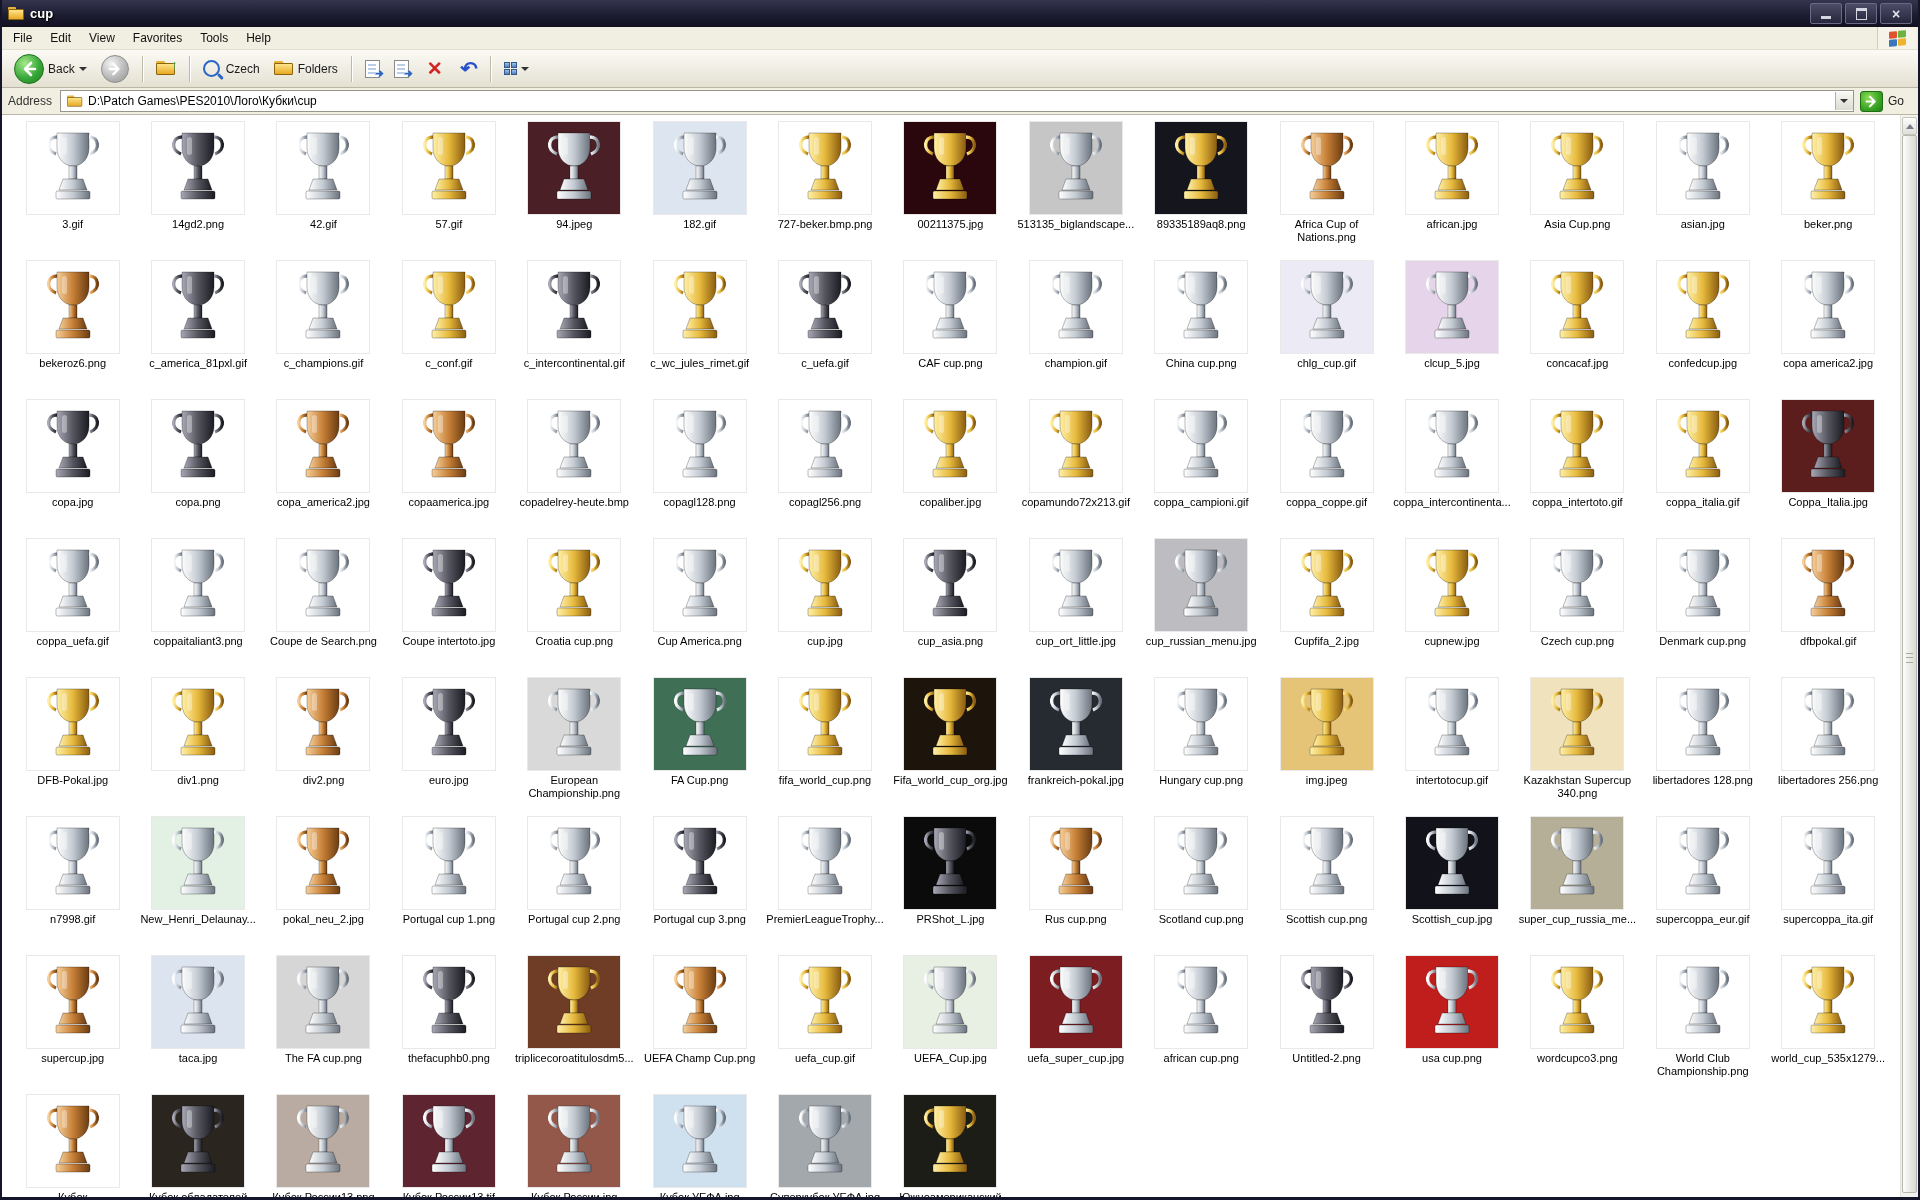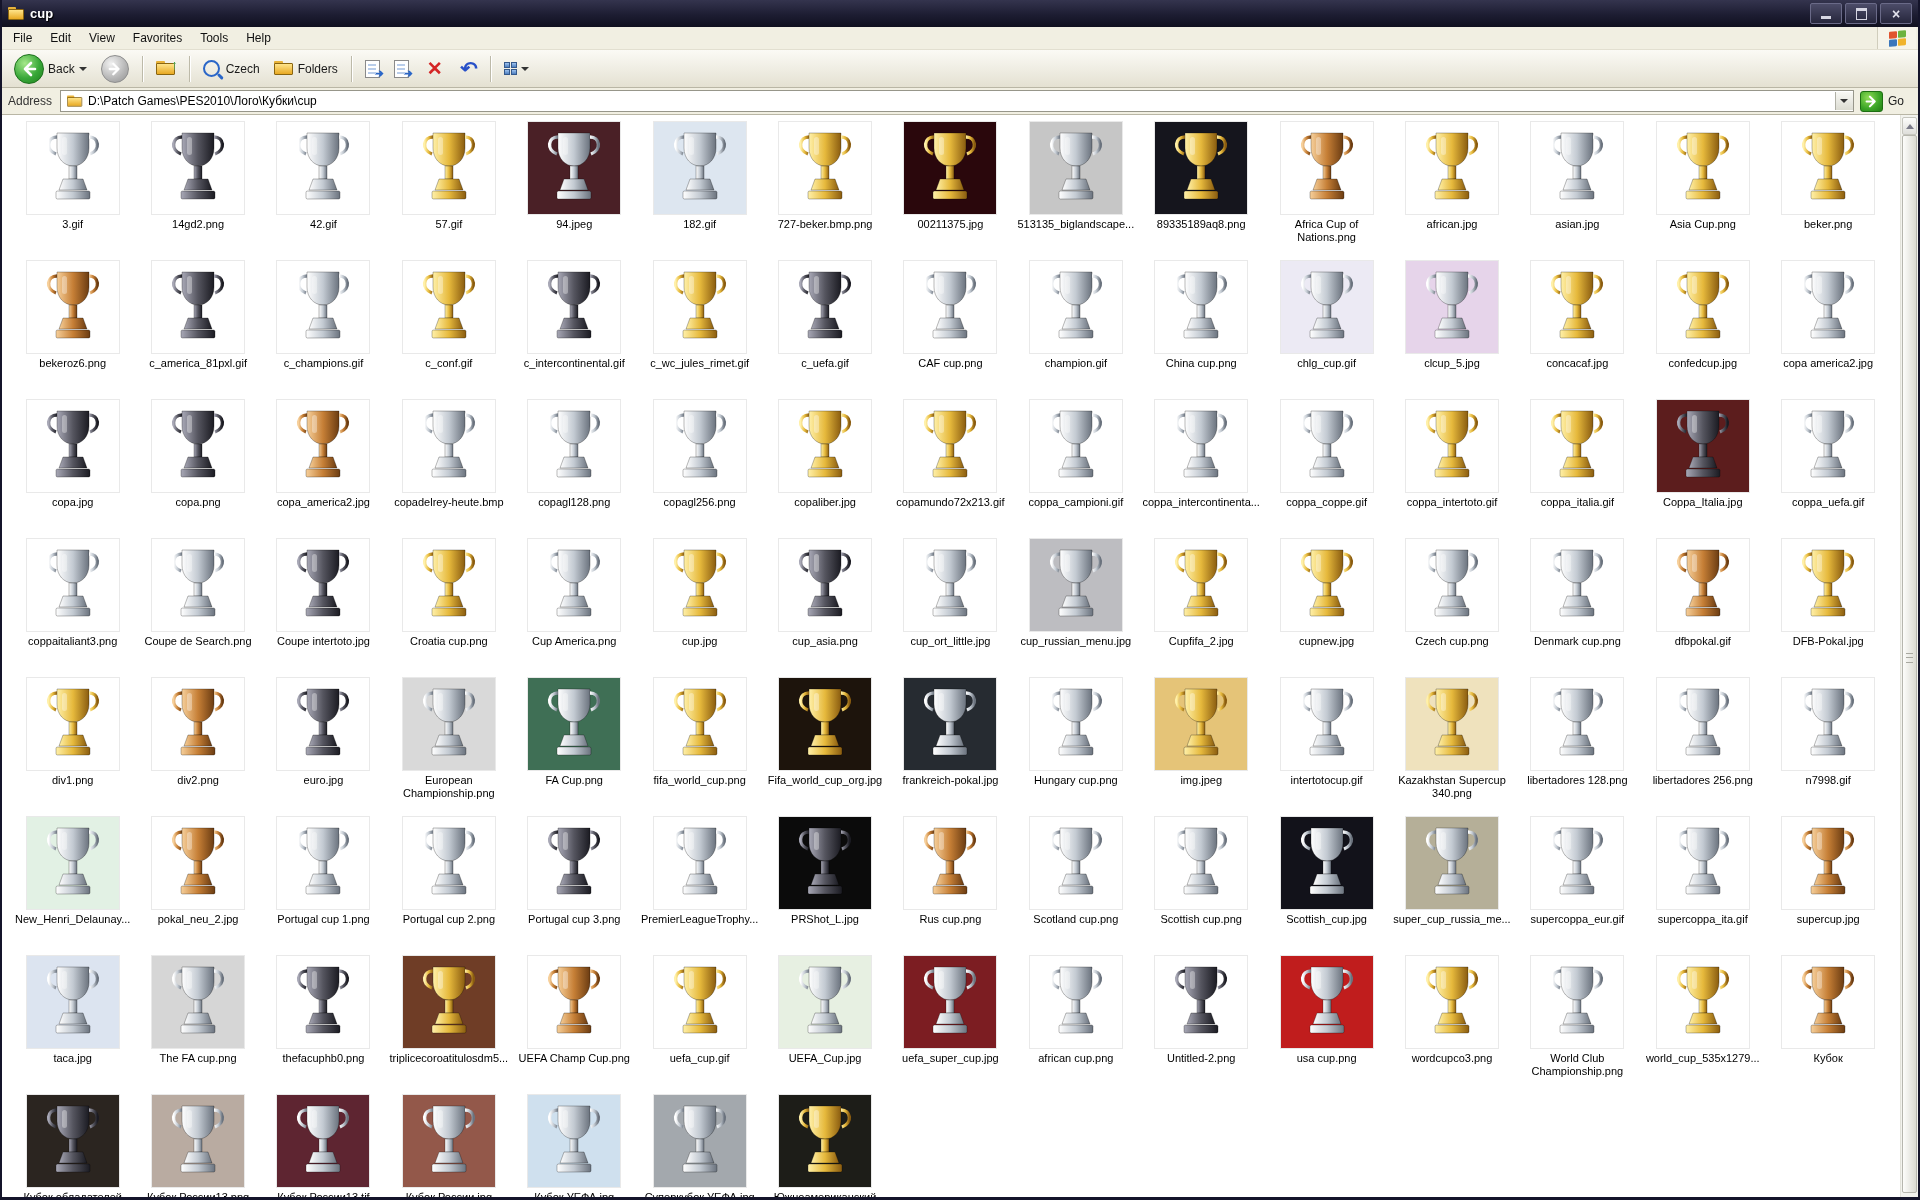--- a/index.html
+++ b/index.html
@@ -410,44 +410,44 @@
   <path fill="url(#m-gold)" stroke="rgba(0,0,0,.28)" d="M19 50 h20 l4 11 h-28 z"></path>
   <rect fill="url(#m-gold)" stroke="rgba(0,0,0,.28)" x="12" y="62" width="34" height="8" rx="1.5"></rect>
   <rect fill="rgba(255,255,255,.35)" x="18" y="8" width="5" height="18" rx="2.5"></rect>
 </svg>
           </div>
           <div class="caption">african.jpg</div>
         </div>
         <div class="cell">
           <div class="thumb" style="background: rgb(255, 255, 255);">
             <svg width="58" height="78" viewBox="0 0 58 78">
+  <path fill="url(#m-gold)" stroke="rgba(0,0,0,.28)" d="M13 4 h32 v15 c0 10.5 -7 18 -16 18 s-16 -7.5 -16 -18 z"></path>
+  <path fill="none" stroke="url(#m-gold)" stroke-width="3.4" d="M13 8 C3 8 1 21 12 25"></path>
+  <path fill="none" stroke="url(#m-gold)" stroke-width="3.4" d="M45 8 C55 8 57 21 46 25"></path>
+  <rect fill="url(#m-gold)" stroke="rgba(0,0,0,.28)" x="25" y="37" width="8" height="13"></rect>
+  <path fill="url(#m-gold)" stroke="rgba(0,0,0,.28)" d="M19 50 h20 l4 11 h-28 z"></path>
+  <rect fill="url(#m-gold)" stroke="rgba(0,0,0,.28)" x="12" y="62" width="34" height="8" rx="1.5"></rect>
+  <rect fill="rgba(255,255,255,.35)" x="18" y="8" width="5" height="18" rx="2.5"></rect>
+</svg>
+          </div>
+          <div class="caption">Asia Cup.png</div>
+        </div>
+        <div class="cell">
+          <div class="thumb" style="background: rgb(255, 255, 255);">
+            <svg width="58" height="78" viewBox="0 0 58 78">
   <path fill="url(#m-silver)" stroke="rgba(0,0,0,.28)" d="M13 4 h32 v15 c0 10.5 -7 18 -16 18 s-16 -7.5 -16 -18 z"></path>
   <path fill="none" stroke="url(#m-silver)" stroke-width="3.4" d="M13 8 C3 8 1 21 12 25"></path>
   <path fill="none" stroke="url(#m-silver)" stroke-width="3.4" d="M45 8 C55 8 57 21 46 25"></path>
   <rect fill="url(#m-silver)" stroke="rgba(0,0,0,.28)" x="25" y="37" width="8" height="13"></rect>
   <path fill="url(#m-silver)" stroke="rgba(0,0,0,.28)" d="M19 50 h20 l4 11 h-28 z"></path>
   <rect fill="url(#m-silver)" stroke="rgba(0,0,0,.28)" x="12" y="62" width="34" height="8" rx="1.5"></rect>
   <rect fill="rgba(255,255,255,.35)" x="18" y="8" width="5" height="18" rx="2.5"></rect>
 </svg>
           </div>
           <div class="caption">asian.jpg</div>
-        </div>
-        <div class="cell">
-          <div class="thumb" style="background: rgb(255, 255, 255);">
-            <svg width="58" height="78" viewBox="0 0 58 78">
-  <path fill="url(#m-gold)" stroke="rgba(0,0,0,.28)" d="M13 4 h32 v15 c0 10.5 -7 18 -16 18 s-16 -7.5 -16 -18 z"></path>
-  <path fill="none" stroke="url(#m-gold)" stroke-width="3.4" d="M13 8 C3 8 1 21 12 25"></path>
-  <path fill="none" stroke="url(#m-gold)" stroke-width="3.4" d="M45 8 C55 8 57 21 46 25"></path>
-  <rect fill="url(#m-gold)" stroke="rgba(0,0,0,.28)" x="25" y="37" width="8" height="13"></rect>
-  <path fill="url(#m-gold)" stroke="rgba(0,0,0,.28)" d="M19 50 h20 l4 11 h-28 z"></path>
-  <rect fill="url(#m-gold)" stroke="rgba(0,0,0,.28)" x="12" y="62" width="34" height="8" rx="1.5"></rect>
-  <rect fill="rgba(255,255,255,.35)" x="18" y="8" width="5" height="18" rx="2.5"></rect>
-</svg>
-          </div>
-          <div class="caption">Asia Cup.png</div>
         </div>
         <div class="cell">
           <div class="thumb" style="background: rgb(255, 255, 255);">
             <svg width="58" height="78" viewBox="0 0 58 78">
   <path fill="url(#m-gold)" stroke="rgba(0,0,0,.28)" d="M13 4 h32 v15 c0 10.5 -7 18 -16 18 s-16 -7.5 -16 -18 z"></path>
   <path fill="none" stroke="url(#m-gold)" stroke-width="3.4" d="M13 8 C3 8 1 21 12 25"></path>
   <path fill="none" stroke="url(#m-gold)" stroke-width="3.4" d="M45 8 C55 8 57 21 46 25"></path>
   <rect fill="url(#m-gold)" stroke="rgba(0,0,0,.28)" x="25" y="37" width="8" height="13"></rect>
   <path fill="url(#m-gold)" stroke="rgba(0,0,0,.28)" d="M19 50 h20 l4 11 h-28 z"></path>
   <rect fill="url(#m-gold)" stroke="rgba(0,0,0,.28)" x="12" y="62" width="34" height="8" rx="1.5"></rect>
@@ -704,20 +704,34 @@
   <path fill="url(#m-bronze)" stroke="rgba(0,0,0,.28)" d="M19 50 h20 l4 11 h-28 z"></path>
   <rect fill="url(#m-bronze)" stroke="rgba(0,0,0,.28)" x="12" y="62" width="34" height="8" rx="1.5"></rect>
   <rect fill="rgba(255,255,255,.35)" x="18" y="8" width="5" height="18" rx="2.5"></rect>
 </svg>
           </div>
           <div class="caption">copa_america2.jpg</div>
         </div>
         <div class="cell">
           <div class="thumb" style="background: rgb(255, 255, 255);">
             <svg width="58" height="78" viewBox="0 0 58 78">
+  <path fill="url(#m-bronze)" stroke="rgba(0,0,0,.28)" d="M13 4 h32 v15 c0 10.5 -7 18 -16 18 s-16 -7.5 -16 -18 z"></path>
+  <path fill="none" stroke="url(#m-bronze)" stroke-width="3.4" d="M13 8 C3 8 1 21 12 25"></path>
+  <path fill="none" stroke="url(#m-bronze)" stroke-width="3.4" d="M45 8 C55 8 57 21 46 25"></path>
+  <rect fill="url(#m-bronze)" stroke="rgba(0,0,0,.28)" x="25" y="37" width="8" height="13"></rect>
+  <path fill="url(#m-bronze)" stroke="rgba(0,0,0,.28)" d="M19 50 h20 l4 11 h-28 z"></path>
+  <rect fill="url(#m-bronze)" stroke="rgba(0,0,0,.28)" x="12" y="62" width="34" height="8" rx="1.5"></rect>
+  <rect fill="rgba(255,255,255,.35)" x="18" y="8" width="5" height="18" rx="2.5"></rect>
+</svg>
+          </div>
+          <div class="caption">copaamerica.jpg</div>
+        </div>
+        <div class="cell">
+          <div class="thumb" style="background: rgb(255, 255, 255);">
+            <svg width="58" height="78" viewBox="0 0 58 78">
   <path fill="url(#m-silver)" stroke="rgba(0,0,0,.28)" d="M13 4 h32 v15 c0 10.5 -7 18 -16 18 s-16 -7.5 -16 -18 z"></path>
   <path fill="none" stroke="url(#m-silver)" stroke-width="3.4" d="M13 8 C3 8 1 21 12 25"></path>
   <path fill="none" stroke="url(#m-silver)" stroke-width="3.4" d="M45 8 C55 8 57 21 46 25"></path>
   <rect fill="url(#m-silver)" stroke="rgba(0,0,0,.28)" x="25" y="37" width="8" height="13"></rect>
   <path fill="url(#m-silver)" stroke="rgba(0,0,0,.28)" d="M19 50 h20 l4 11 h-28 z"></path>
   <rect fill="url(#m-silver)" stroke="rgba(0,0,0,.28)" x="12" y="62" width="34" height="8" rx="1.5"></rect>
   <rect fill="rgba(255,255,255,.35)" x="18" y="8" width="5" height="18" rx="2.5"></rect>
 </svg>
           </div>
           <div class="caption">copadelrey-heute.bmp</div>
@@ -797,35 +811,35 @@
             <svg width="58" height="78" viewBox="0 0 58 78">
   <path fill="url(#m-silver)" stroke="rgba(0,0,0,.28)" d="M13 4 h32 v15 c0 10.5 -7 18 -16 18 s-16 -7.5 -16 -18 z"></path>
   <path fill="none" stroke="url(#m-silver)" stroke-width="3.4" d="M13 8 C3 8 1 21 12 25"></path>
   <path fill="none" stroke="url(#m-silver)" stroke-width="3.4" d="M45 8 C55 8 57 21 46 25"></path>
   <rect fill="url(#m-silver)" stroke="rgba(0,0,0,.28)" x="25" y="37" width="8" height="13"></rect>
   <path fill="url(#m-silver)" stroke="rgba(0,0,0,.28)" d="M19 50 h20 l4 11 h-28 z"></path>
   <rect fill="url(#m-silver)" stroke="rgba(0,0,0,.28)" x="12" y="62" width="34" height="8" rx="1.5"></rect>
   <rect fill="rgba(255,255,255,.35)" x="18" y="8" width="5" height="18" rx="2.5"></rect>
 </svg>
           </div>
+          <div class="caption">coppa_coppe.gif</div>
+        </div>
+        <div class="cell">
+          <div class="thumb" style="background: rgb(255, 255, 255);">
+            <svg width="58" height="78" viewBox="0 0 58 78">
+  <path fill="url(#m-silver)" stroke="rgba(0,0,0,.28)" d="M13 4 h32 v15 c0 10.5 -7 18 -16 18 s-16 -7.5 -16 -18 z"></path>
+  <path fill="none" stroke="url(#m-silver)" stroke-width="3.4" d="M13 8 C3 8 1 21 12 25"></path>
+  <path fill="none" stroke="url(#m-silver)" stroke-width="3.4" d="M45 8 C55 8 57 21 46 25"></path>
+  <rect fill="url(#m-silver)" stroke="rgba(0,0,0,.28)" x="25" y="37" width="8" height="13"></rect>
+  <path fill="url(#m-silver)" stroke="rgba(0,0,0,.28)" d="M19 50 h20 l4 11 h-28 z"></path>
+  <rect fill="url(#m-silver)" stroke="rgba(0,0,0,.28)" x="12" y="62" width="34" height="8" rx="1.5"></rect>
+  <rect fill="rgba(255,255,255,.35)" x="18" y="8" width="5" height="18" rx="2.5"></rect>
+</svg>
+          </div>
           <div class="caption">coppa_intercontinenta...</div>
-        </div>
-        <div class="cell">
-          <div class="thumb" style="background: rgb(255, 255, 255);">
-            <svg width="58" height="78" viewBox="0 0 58 78">
-  <path fill="url(#m-silver)" stroke="rgba(0,0,0,.28)" d="M13 4 h32 v15 c0 10.5 -7 18 -16 18 s-16 -7.5 -16 -18 z"></path>
-  <path fill="none" stroke="url(#m-silver)" stroke-width="3.4" d="M13 8 C3 8 1 21 12 25"></path>
-  <path fill="none" stroke="url(#m-silver)" stroke-width="3.4" d="M45 8 C55 8 57 21 46 25"></path>
-  <rect fill="url(#m-silver)" stroke="rgba(0,0,0,.28)" x="25" y="37" width="8" height="13"></rect>
-  <path fill="url(#m-silver)" stroke="rgba(0,0,0,.28)" d="M19 50 h20 l4 11 h-28 z"></path>
-  <rect fill="url(#m-silver)" stroke="rgba(0,0,0,.28)" x="12" y="62" width="34" height="8" rx="1.5"></rect>
-  <rect fill="rgba(255,255,255,.35)" x="18" y="8" width="5" height="18" rx="2.5"></rect>
-</svg>
-          </div>
-          <div class="caption">coppa_coppe.gif</div>
         </div>
         <div class="cell">
           <div class="thumb" style="background: rgb(255, 255, 255);">
             <svg width="58" height="78" viewBox="0 0 58 78">
   <path fill="url(#m-gold)" stroke="rgba(0,0,0,.28)" d="M13 4 h32 v15 c0 10.5 -7 18 -16 18 s-16 -7.5 -16 -18 z"></path>
   <path fill="none" stroke="url(#m-gold)" stroke-width="3.4" d="M13 8 C3 8 1 21 12 25"></path>
   <path fill="none" stroke="url(#m-gold)" stroke-width="3.4" d="M45 8 C55 8 57 21 46 25"></path>
   <rect fill="url(#m-gold)" stroke="rgba(0,0,0,.28)" x="25" y="37" width="8" height="13"></rect>
   <path fill="url(#m-gold)" stroke="rgba(0,0,0,.28)" d="M19 50 h20 l4 11 h-28 z"></path>
   <rect fill="url(#m-gold)" stroke="rgba(0,0,0,.28)" x="12" y="62" width="34" height="8" rx="1.5"></rect>

